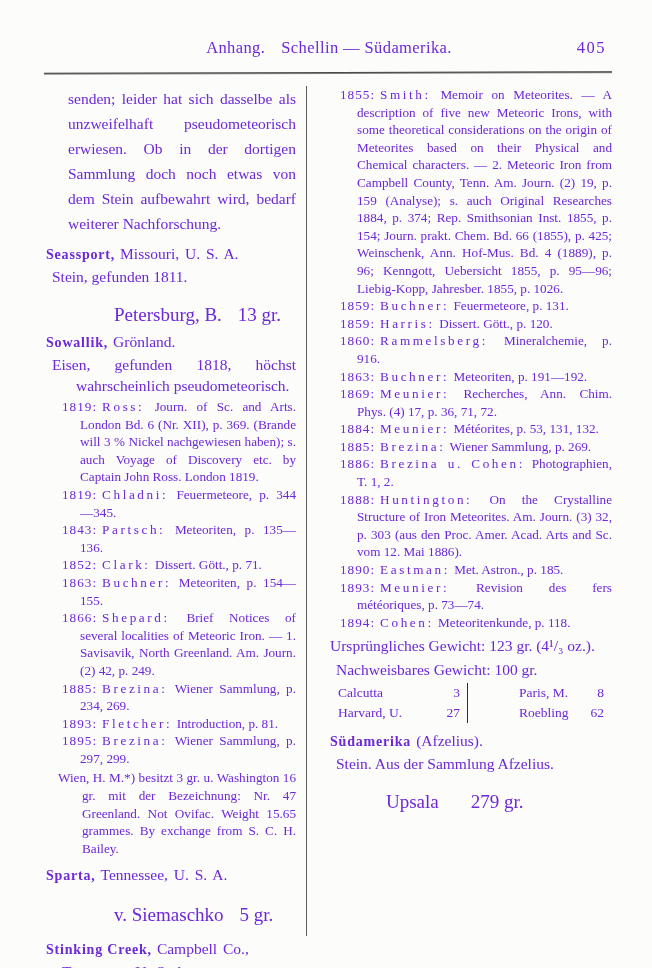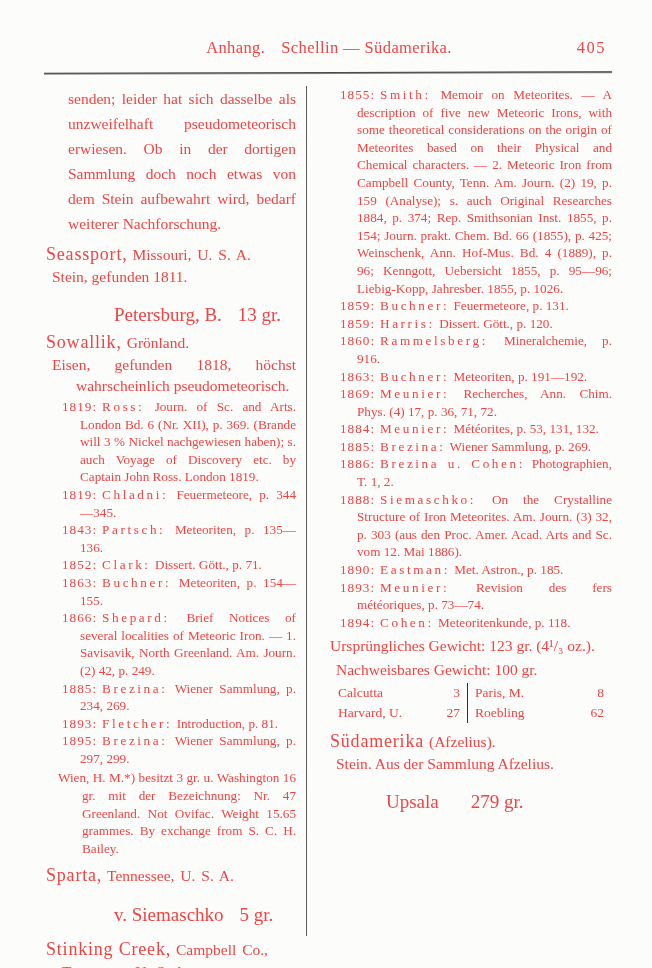--- a/index.html
+++ b/index.html
@@ -1,18 +1,18 @@
 <!DOCTYPE html>
 <html><head>
 <meta charset="utf-8">
 <style>
   html,body { margin:0; padding:0; background:#e9e9e7; }
   .page {
     position:relative; width:652px; height:968px; overflow:hidden;
-    background:#fcfcfa; color:#ef4444;
+    background:#fcfcfa; color:#6d28d9;
     font-family:"Liberation Serif","DejaVu Serif",serif;
   }
   
   .hdr { position:absolute; top:38px; left:46px; width:566px; height:24px; font-size:16.5px; }
   .running-head { position:absolute; left:0; right:0; text-align:center; letter-spacing:0.4px; white-space:nowrap; }
   .running-head .sect { margin-right:16px; }
   .page-number { position:absolute; right:6px; top:0; letter-spacing:1.5px; }
   .header-rule { position:absolute; top:72px; left:44px; width:568px; height:2px;
     background:linear-gradient(#2e2e2e,#9a9a96); transform:rotate(-0.15deg); }
 
@@ -21,21 +21,21 @@
   .col-left  { width:250px; }
   .col-divider { width:1px; height:850px; background:#5a5a56; margin-left:10px; margin-right:23px; }
   .col-right { width:282px; }
 
   p { margin:0; }
   .main { font-size:15.5px; line-height:25px; text-align:justify; }
   .cont { margin-left:22px; }
 
   .entry-head { font-size:15.5px; line-height:22px; margin-top:7px;
     padding-left:16px; text-indent:-16px; text-align:left; }
-  .entry-head .ename { font-weight:normal; font-size:18px; letter-spacing:0.8px;margin-top:24px; }
+  .entry-head .ename { font-weight:bold; font-size:14px; letter-spacing:0.8px;margin-top:24px; }
   .entry-head .eloc  { margin-left:5px; word-spacing:2px; }
 
   .desc { font-size:15.5px; line-height:21px; text-align:justify;
     padding-left:30px; text-indent:-24px; }
 
   .weight-line { font-size:19px; line-height:19px; padding-left:68px; margin-top:18px; }
   .weight-line .wval { margin-left:16px; }
   .weight-line.wide { padding-left:56px; }
   .weight-line.wide .wval { margin-left:32px; }
 
@@ -48,21 +48,21 @@
     margin-left:12px; margin-top:2px; padding-left:24px; text-indent:-24px; }
 
   .col-right .bib { margin-left:10px; margin-top:0; }
   .col-right .bib-entry { padding-left:17px; text-indent:-17px; }
 
   .weight-para { font-size:15.5px; line-height:21px; text-align:left;
     padding-left:24px; text-indent:-24px; margin-top:4px; }
   .weight-para.nw { margin-left:6px; margin-top:3px; padding-left:18px; text-indent:-18px; }
 
   .wtable { font-size:13.5px; margin:3px 0 2px 8px; width:266px; }
-  .wrow { display:flex; line-height:20px; }
+  .wrow { display:flex; line-height:20px;gap:44px; }
   .wcell { display:flex; justify-content:space-between; }
   .wcell.l { width:122px; padding-right:7px; border-right:1.3px solid #2d2d2d; }
   .wcell.r { flex:1; padding-left:7px; }
 </style>
 </head>
 <body>
 
 <div class="page">
 
   <div class="hdr">
@@ -161,21 +161,21 @@
           <p class="bib-entry">
           <span class="bib-year">1884:</span><span class="bib-name">Meunier:</span> <span>Météorites, p. 53, 131, 132.</span>
         </p>
           <p class="bib-entry">
           <span class="bib-year">1885:</span><span class="bib-name">Brezina:</span> <span>Wiener Sammlung, p. 269.</span>
         </p>
           <p class="bib-entry">
           <span class="bib-year">1886:</span><span class="bib-name">Brezina u. Cohen:</span> <span>Photographien, T. 1, 2.</span>
         </p>
           <p class="bib-entry">
-          <span class="bib-year">1888:</span><span class="bib-name">Siemaschko:</span> <span>On the Crystalline Structure of Iron Meteorites. Am. Journ. (3) 32, p. 303 (aus den Proc. Amer. Acad. Arts and Sc. vom 12. Mai 1886).</span>
+          <span class="bib-year">1888:</span><span class="bib-name">Huntington:</span> <span>On the Crystalline Structure of Iron Meteorites. Am. Journ. (3) 32, p. 303 (aus den Proc. Amer. Acad. Arts and Sc. vom 12. Mai 1886).</span>
         </p>
           <p class="bib-entry">
           <span class="bib-year">1890:</span><span class="bib-name">Eastman:</span> <span>Met. Astron., p. 185.</span>
         </p>
           <p class="bib-entry">
           <span class="bib-year">1893:</span><span class="bib-name">Meunier:</span> <span>Revision des fers météoriques, p. 73—74.</span>
         </p>
           <p class="bib-entry">
           <span class="bib-year">1894:</span><span class="bib-name">Cohen:</span> <span>Meteoritenkunde, p. 118.</span>
         </p>

